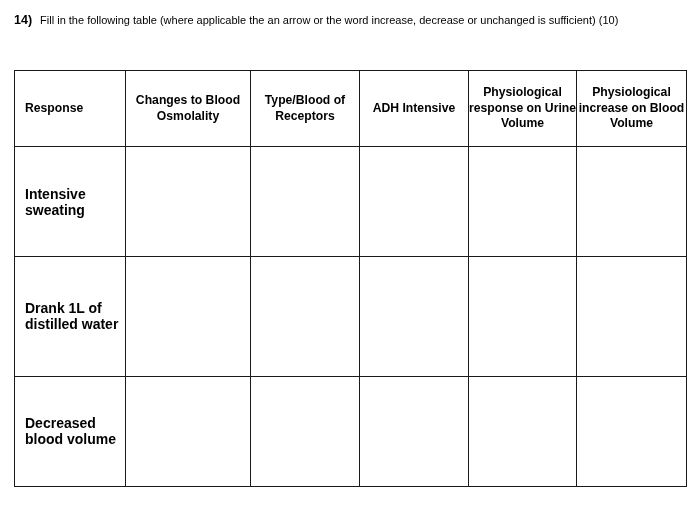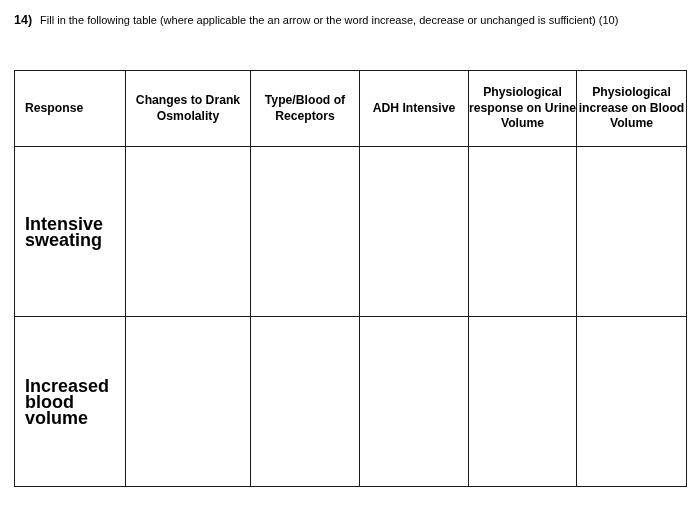--- a/index.html
+++ b/index.html
@@ -78,21 +78,21 @@
   }
   th.head-left {
     text-align: left;
     padding-left: 10px;
   }
 
   tbody tr { height: 85px; }
   tbody tr.row-tall { height: 92px; }
 
   td.row-label {
-    font-size: 18px;
+    font-size: 14px;
     font-weight: bold;
     line-height: 16px;
     text-align: left;
     padding: 3px 6px 3px 10px;
   }
   td.fill-cell {
     font-size: 12.2px;
     line-height: 16px;
   }
 </style>
@@ -109,38 +109,46 @@
     <col class="col-stimulus">
     <col class="col-osmolality">
     <col class="col-receptors">
     <col class="col-adh">
     <col class="col-urine">
     <col class="col-blood">
   </colgroup>
   <thead>
     <tr>
       <th class="head-left">Response</th>
-      <th>Changes to Drank Osmolality</th>
+      <th>Changes to Blood Osmolality</th>
       <th>Type/Blood of Receptors</th>
       <th>ADH Intensive</th>
       <th>Physiological response on Urine Volume</th>
       <th>Physiological increase on Blood Volume</th>
     </tr>
   </thead>
   <tbody>
     <tr>
       <td class="row-label">Intensive sweating</td>
       <td class="fill-cell"></td>
       <td class="fill-cell"></td>
       <td class="fill-cell"></td>
       <td class="fill-cell"></td>
       <td class="fill-cell"></td>
     </tr>
+    <tr class="row-tall">
+      <td class="row-label">Drank 1L of distilled water</td>
+      <td class="fill-cell"></td>
+      <td class="fill-cell"></td>
+      <td class="fill-cell"></td>
+      <td class="fill-cell"></td>
+      <td class="fill-cell"></td>
+    </tr>
     <tr>
-      <td class="row-label">Increased blood volume</td>
+      <td class="row-label">Decreased blood volume</td>
       <td class="fill-cell"></td>
       <td class="fill-cell"></td>
       <td class="fill-cell"></td>
       <td class="fill-cell"></td>
       <td class="fill-cell"></td>
     </tr>
   </tbody>
 </table>
 
 </body></html>

